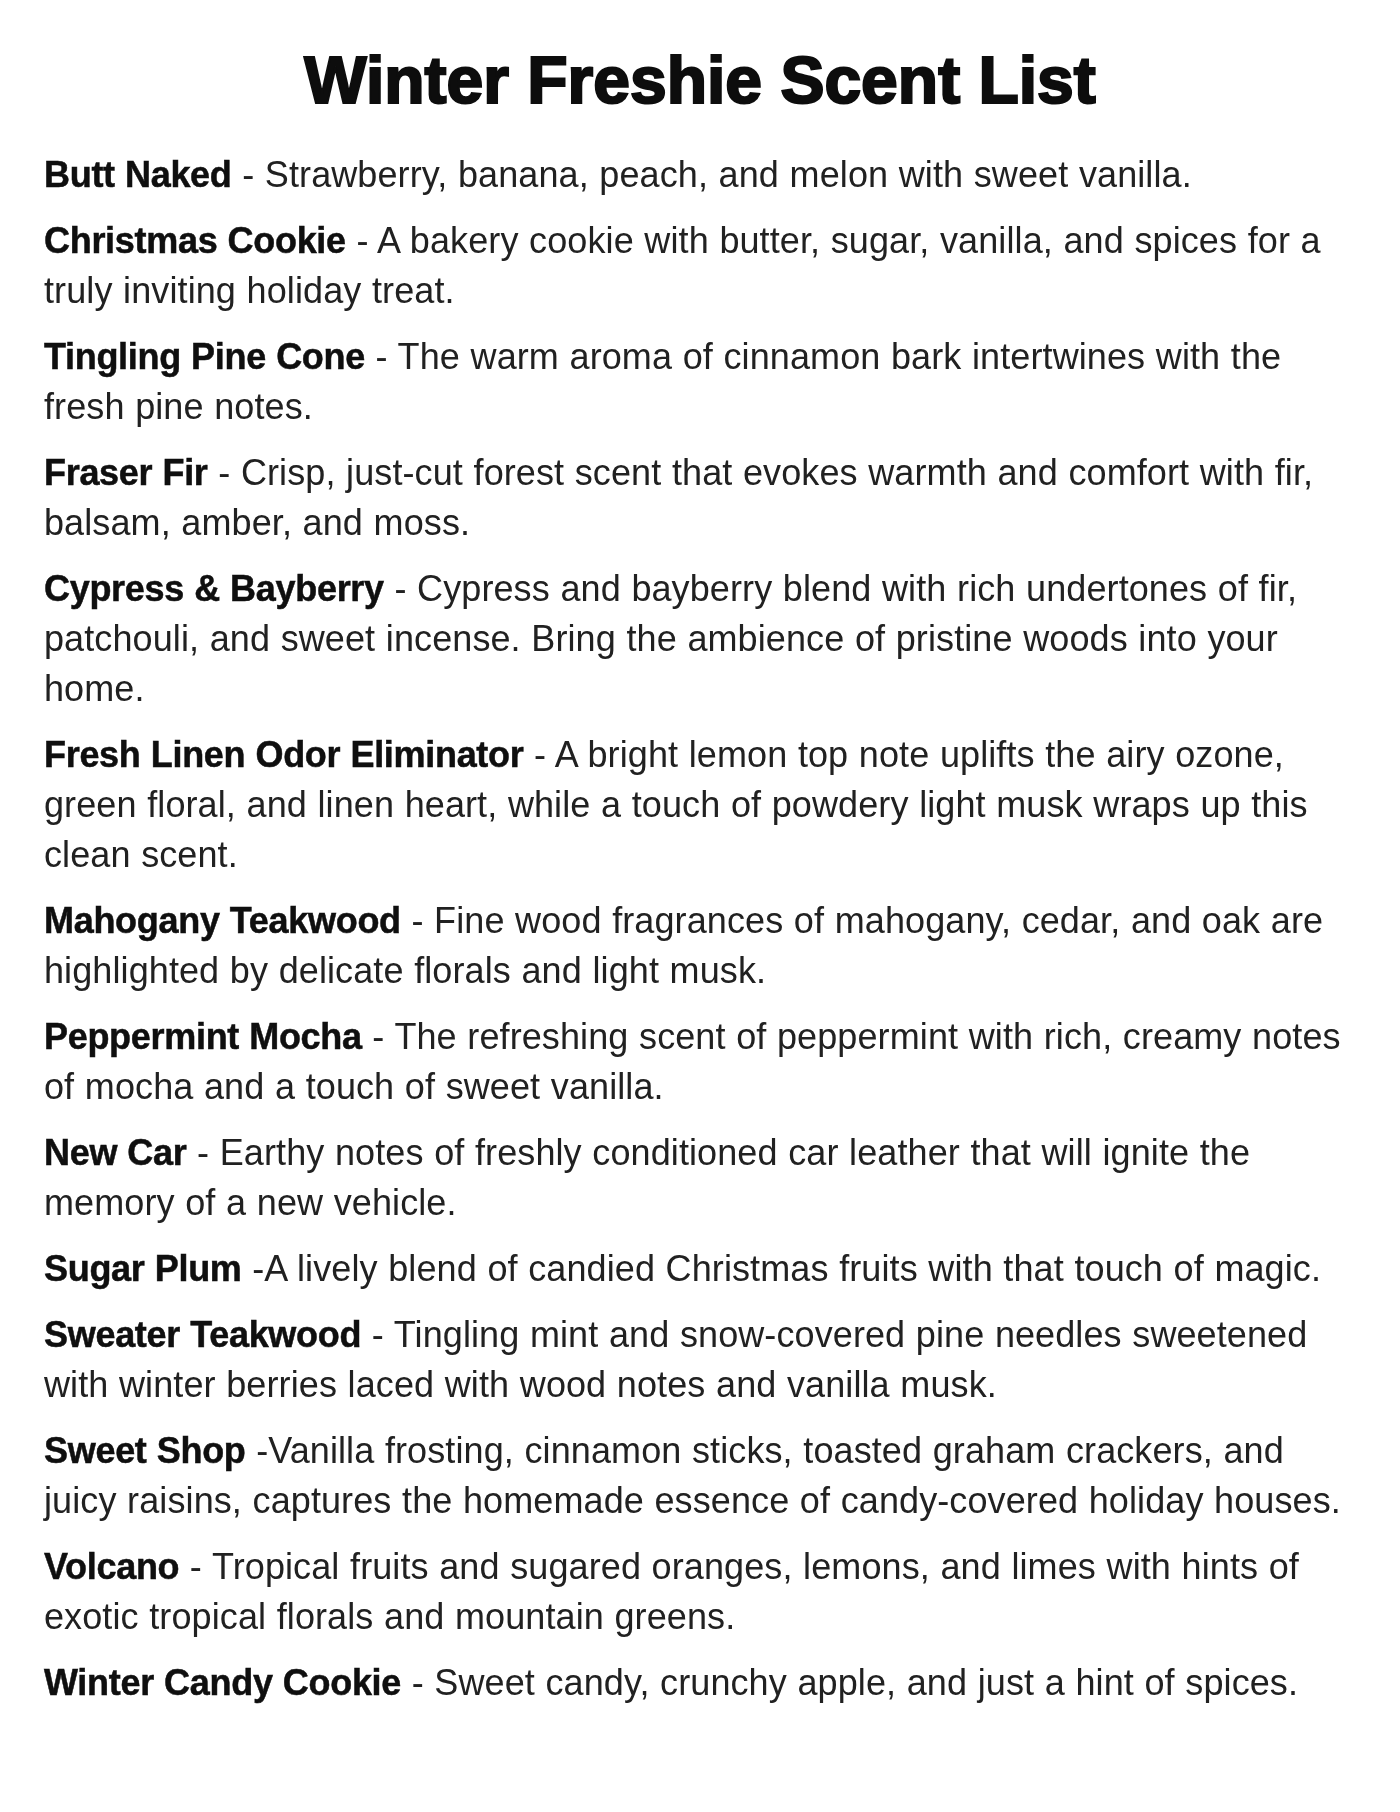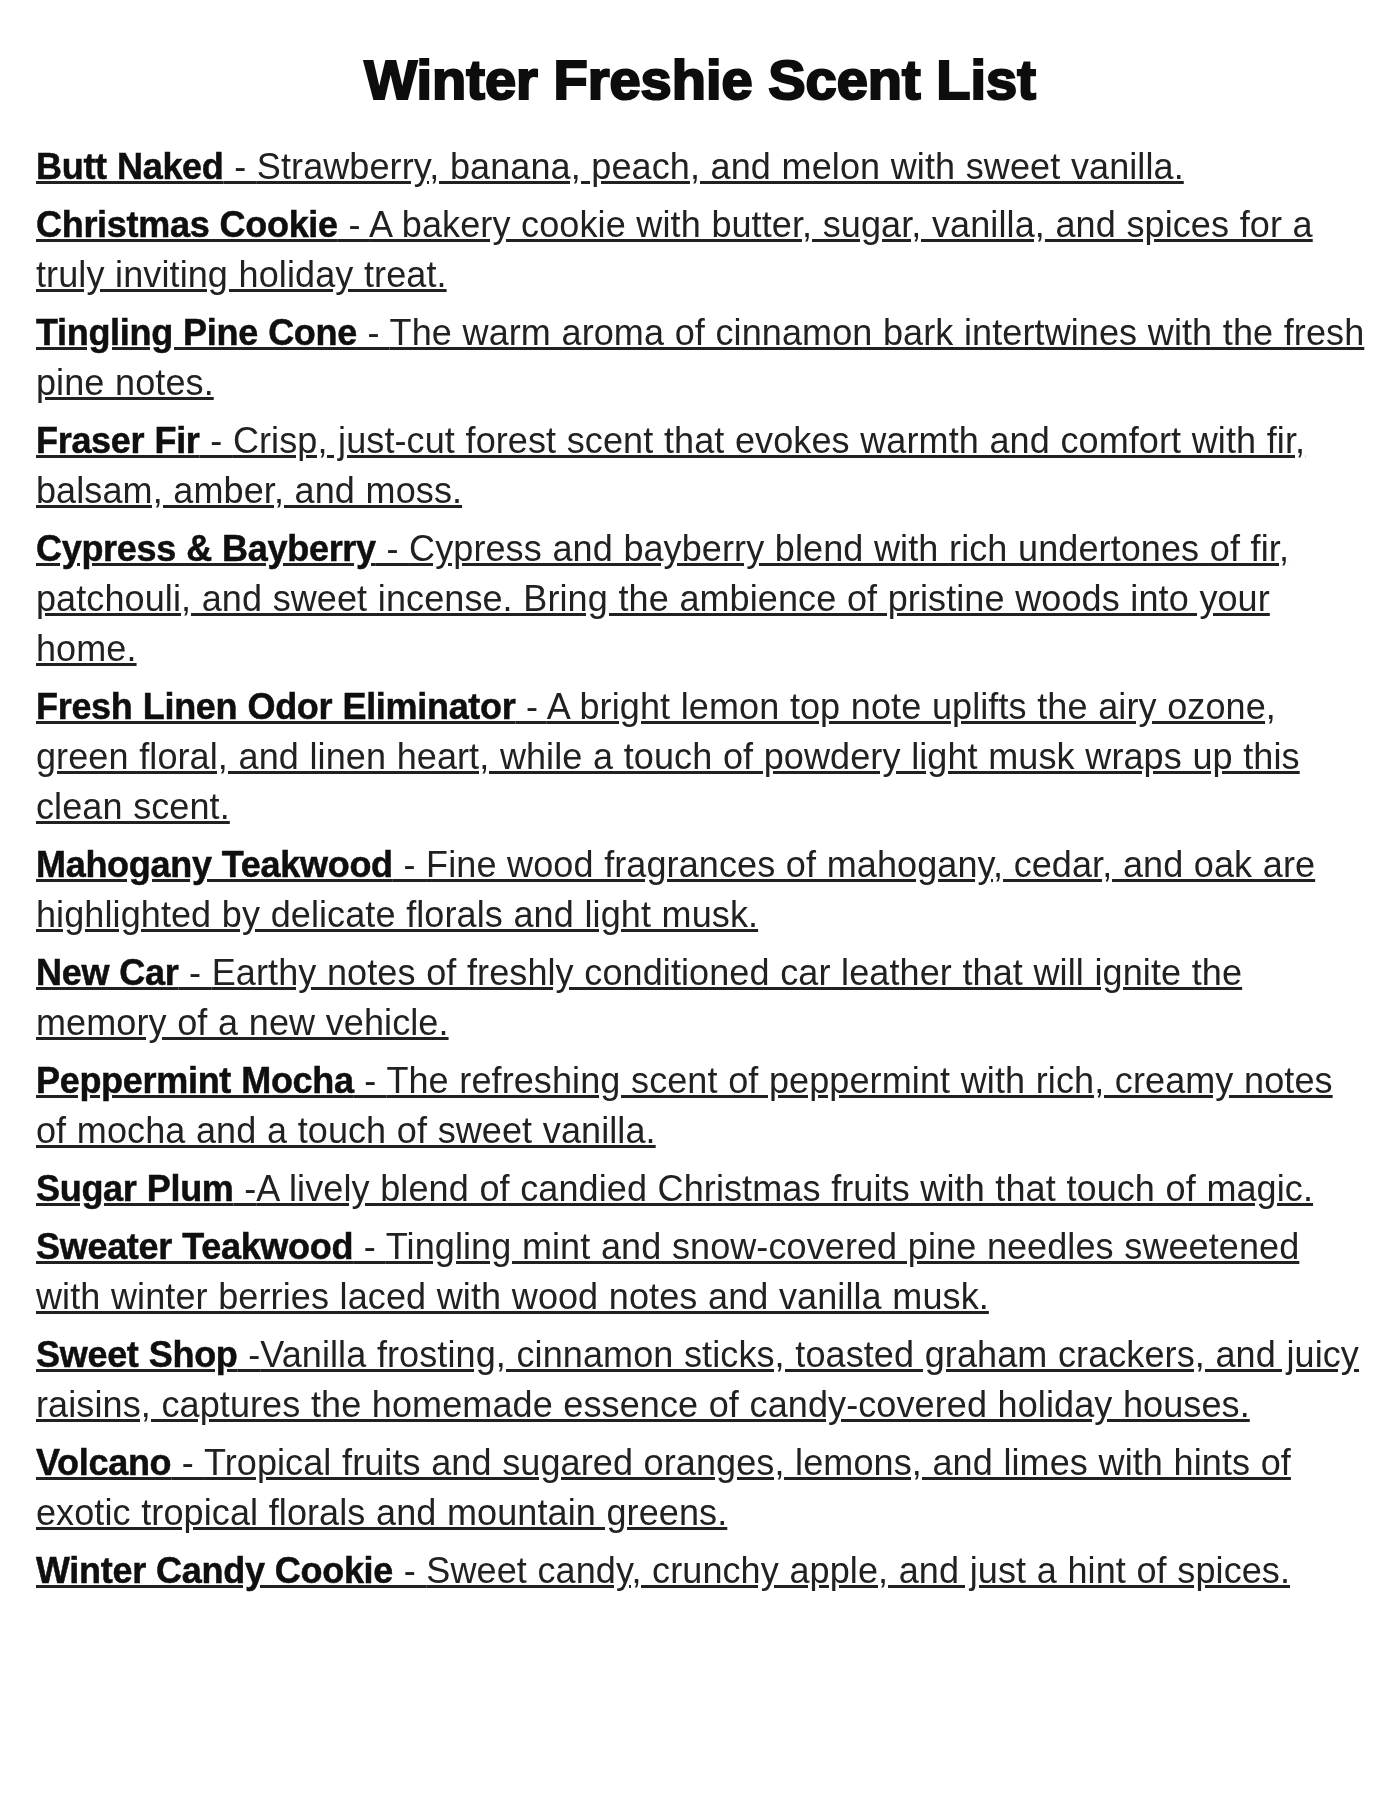--- a/index.html
+++ b/index.html
@@ -13,39 +13,38 @@
     height: 1812px;
     background: #ffffff;
     overflow: hidden;
     font-family: "Liberation Sans", sans-serif;
     box-sizing: border-box;
   }
   .title {
     margin: 0;
     padding: 34px 10px 6px 10px;
     text-align: center;
-    font-size: 56px;
+    font-size: 66px;
     line-height: 92px;
     font-weight: 700;
     letter-spacing: 0px;
     color: #0d0d0d;
     -webkit-text-stroke: 2.2px #0d0d0d;
     font-family: "Liberation Sans", sans-serif;
   }
   .scent-list {
     padding: 2px 22px 0 28px;
   }
   .scent {
-    margin: 8px;
+    margin: 16px;
     font-size: 36px;
     line-height: 50px;
     color: #212121;
     letter-spacing: 0.1px;
     word-spacing: 0.5px;
-    text-decoration: underline;
   }
   .scent-name {
     font-weight: 700;
     color: #0f0f0f;
     -webkit-text-stroke: 0.5px #0f0f0f;
     letter-spacing: -0.3px;
   }
   .scent-desc {
     font-weight: 400;
   }
@@ -56,21 +55,21 @@
 <div class="page">
   <h1 class="title">Winter Freshie Scent List</h1>
   <div class="scent-list">
       <p class="scent"><span class="scent-name">Butt Naked</span><span class="scent-sep"> - </span><span class="scent-desc">Strawberry, banana, peach, and melon with sweet vanilla.</span></p>
       <p class="scent"><span class="scent-name">Christmas Cookie</span><span class="scent-sep"> - </span><span class="scent-desc">A bakery cookie with butter, sugar, vanilla, and spices for a truly inviting holiday treat.</span></p>
       <p class="scent"><span class="scent-name">Tingling Pine Cone</span><span class="scent-sep"> - </span><span class="scent-desc">The warm aroma of cinnamon bark intertwines with the fresh pine notes.</span></p>
       <p class="scent"><span class="scent-name">Fraser Fir</span><span class="scent-sep"> - </span><span class="scent-desc">Crisp, just-cut forest scent that evokes warmth and comfort with fir, balsam, amber, and moss.</span></p>
       <p class="scent"><span class="scent-name">Cypress &amp; Bayberry</span><span class="scent-sep"> - </span><span class="scent-desc">Cypress and bayberry blend with rich undertones of fir, patchouli, and sweet incense. Bring the ambience of pristine woods into your home.</span></p>
       <p class="scent"><span class="scent-name">Fresh Linen Odor Eliminator</span><span class="scent-sep"> - </span><span class="scent-desc">A bright lemon top note uplifts the airy ozone, green floral, and linen heart, while a touch of powdery light musk wraps up this clean scent.</span></p>
       <p class="scent"><span class="scent-name">Mahogany Teakwood</span><span class="scent-sep"> - </span><span class="scent-desc">Fine wood fragrances of mahogany, cedar, and oak are highlighted by delicate florals and light musk.</span></p>
+      <p class="scent"><span class="scent-name">Peppermint Mocha</span><span class="scent-sep"> - </span><span class="scent-desc">The refreshing scent of peppermint with rich, creamy notes of mocha and a touch of sweet vanilla.</span></p>
       <p class="scent"><span class="scent-name">New Car</span><span class="scent-sep"> - </span><span class="scent-desc">Earthy notes of freshly conditioned car leather that will ignite the memory of a new vehicle.</span></p>
-      <p class="scent"><span class="scent-name">Peppermint Mocha</span><span class="scent-sep"> - </span><span class="scent-desc">The refreshing scent of peppermint with rich, creamy notes of mocha and a touch of sweet vanilla.</span></p>
       <p class="scent"><span class="scent-name">Sugar Plum</span><span class="scent-sep"> -</span><span class="scent-desc">A lively blend of candied Christmas fruits with that touch of magic.</span></p>
       <p class="scent"><span class="scent-name">Sweater Teakwood</span><span class="scent-sep"> - </span><span class="scent-desc">Tingling mint and snow-covered pine needles sweetened with winter berries laced with wood notes and vanilla musk.</span></p>
       <p class="scent"><span class="scent-name">Sweet Shop</span><span class="scent-sep"> -</span><span class="scent-desc">Vanilla frosting, cinnamon sticks, toasted graham crackers, and juicy raisins, captures the homemade essence of candy-covered holiday houses.</span></p>
       <p class="scent"><span class="scent-name">Volcano</span><span class="scent-sep"> - </span><span class="scent-desc">Tropical fruits and sugared oranges, lemons, and limes with hints of exotic tropical florals and mountain greens.</span></p>
       <p class="scent"><span class="scent-name">Winter Candy Cookie</span><span class="scent-sep"> - </span><span class="scent-desc">Sweet candy, crunchy apple, and just a hint of spices.</span></p>
     </div>
 </div>
 
 </body></html>

